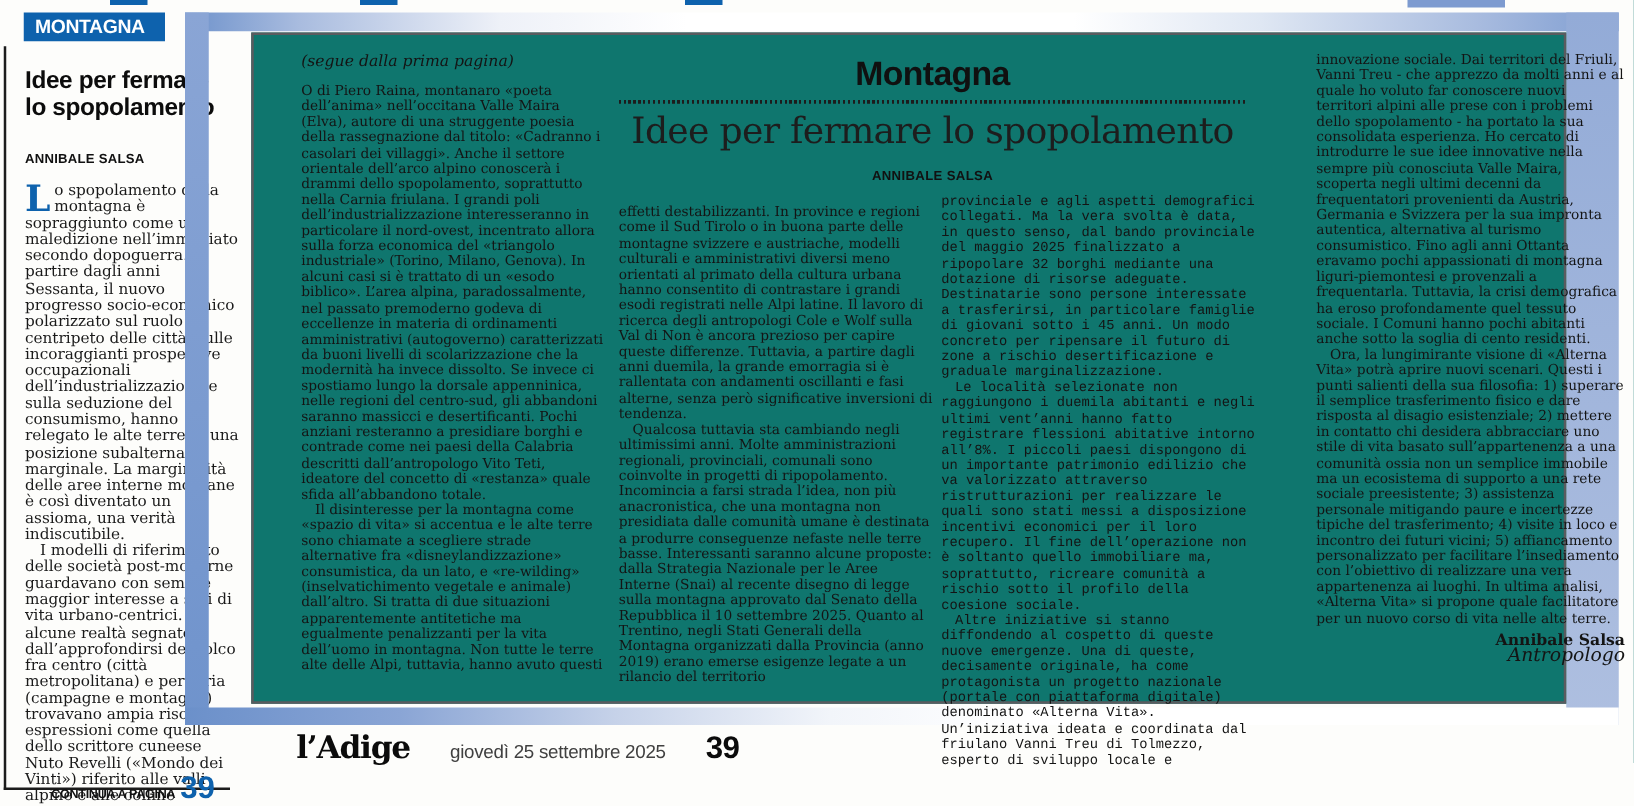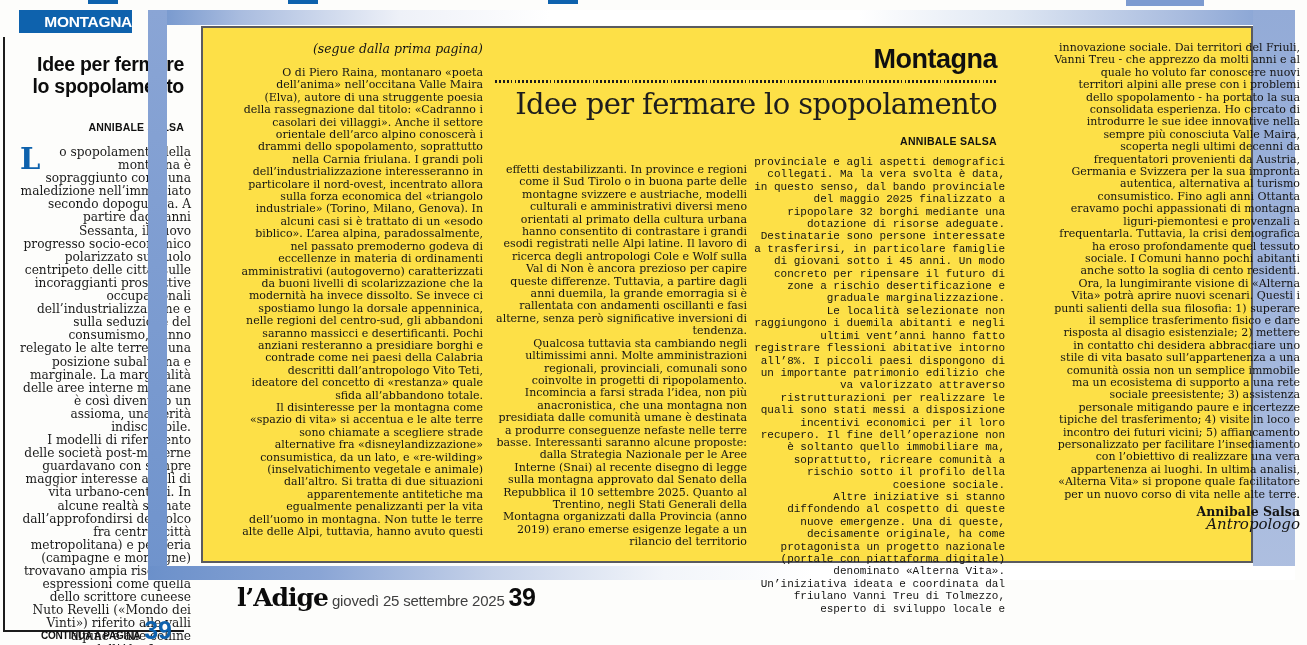--- a/index.html
+++ b/index.html
@@ -1,15 +1,15 @@
 <!DOCTYPE html>
 <html><head>
 <meta charset="utf-8">
 <style>
-  * { margin:0; padding:0; box-sizing:border-box;text-align:right; }
+  * { margin:0; padding:0; box-sizing:border-box; }
   html,body { width:1307px; height:645px; }
   body {
     position:relative;
     background:#fdfdfb;
     font-family:"Liberation Sans", sans-serif;
     color:#161616;
     overflow:hidden;
   }
   .abs { position:absolute; }
 
@@ -71,21 +71,21 @@
   .band-right {
     left:1253px; top:10px; width:42px; height:570px;
     background:linear-gradient(180deg,#93abd7 0%,#aebfe0 100%);
   }
   .band-bottom {
     left:148px; top:566px; width:1147px; height:14px;
     background:linear-gradient(90deg,#6b90ca 0%,#8aa5d5 15%,#c6d2e9 30%,#f2f5fa 45%,#ffffff 58%,#ffffff 100%);
   }
   .article-box {
     left:201px; top:26px; width:1052px; height:537px;
-    background:#fde047;
+    background:#0f766e;
     border:2px solid #5a5b5f;
   }
 
   
   .col {
     position:absolute;
     font-family:"DejaVu Serif", serif;
     font-size:11px; line-height:12.4px; color:#141414;
   }
   .col p.ind { text-indent:11px; }
@@ -110,21 +110,21 @@
     font-weight:bold; font-size:10.5px; letter-spacing:0.3px;
     color:#111; margin-top:14px;
   }
   .signature { margin-top:5px; text-align:right; }
   .sig-name { font-weight:bold; font-size:12.5px; font-family:"DejaVu Serif", serif; }
   .sig-role { font-style:italic; font-size:15px; font-family:"DejaVu Serif", serif; }
 
   
   .footer {
     left:237px; top:583px; width:420px;
-    display:flex; align-items:baseline; gap:4px;
+    display:flex; align-items:baseline; gap:32px;
   }
   .masthead {
     font-family:"DejaVu Serif", serif;
     font-weight:bold; font-size:25px; letter-spacing:-1px; color:#0b0b0b;
   }
   .foot-date { font-size:15px; letter-spacing:-0.2px; color:#404040; }
   .foot-page { font-weight:bold; font-size:25px; letter-spacing:-0.5px; color:#0b0b0b; }
 </style>
 </head>
 <body>

